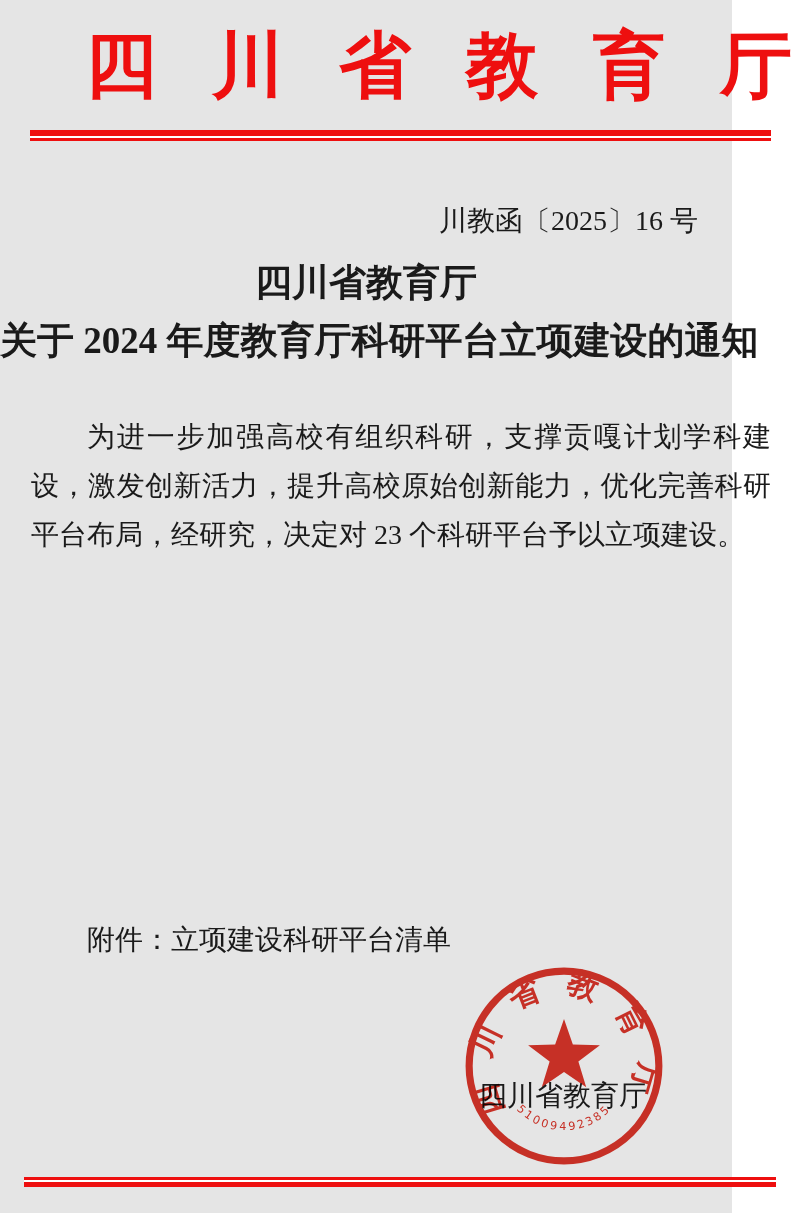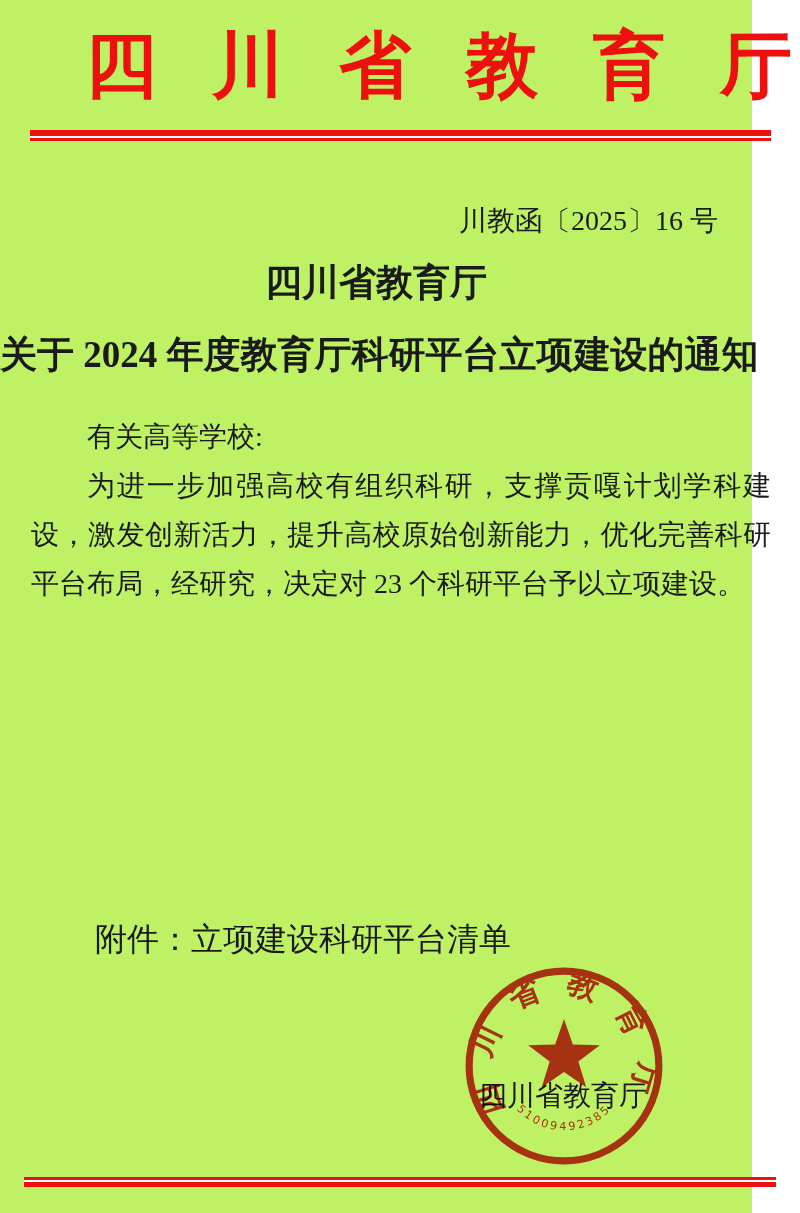--- a/index.html
+++ b/index.html
@@ -3,21 +3,21 @@
 <meta charset="utf-8">
 <style>
   html, body {
     margin: 0; padding: 0;
     width: 800px; height: 1213px;
     background: #ffffff;
     overflow: hidden;
     font-family: "Liberation Serif", "DejaVu Serif", serif;
     color: #1a1a1a;
   }
-  .page { position: relative; width: 732px; height: 1213px; background: #bef264; padding-left: 20px; }
+  .page { position: relative; width: 732px; height: 1213px; background: #e5e5e5; }
 
   
   .agency-title {
     position: absolute; left: 85px; top: 16px;
     font-size: 72px; line-height: 100px; font-weight: bold;
     color: #ee0f0f; letter-spacing: 55px; white-space: nowrap;
   }
   .rule-top {
     position: absolute; left: 30px; top: 130px; width: 741px; height: 11px;
     background: linear-gradient(to bottom, #ee0f0f 0 58%, #ffffff 58% 70%, #ee0f0f 70% 100%);
@@ -26,35 +26,35 @@
     position: absolute; top: 180px; right: 34px;
     font-size: 28px; line-height: 34px; white-space: nowrap; margin-top: 24px;
   }
 
   
   .title-line1 {
     position: absolute; left: 0; top: 261px; width: 100%;
     text-align: center; font-size: 37px; line-height: 44px; font-weight: bold;
   }
   .title-line2 {
-    position: absolute; left: 0; top: 330px; width: 100%;
+    position: absolute; left: 0; top: 316px; width: 100%;
     text-align: center; font-size: 37px; line-height: 50px; font-weight: bold;
     white-space: nowrap;
   }
 
   
   .body-text {
     position: absolute; left: 31px; top: 412px; width: 740px;
     font-size: 28px; line-height: 49px; text-align: justify;
   }
   .body-text p { margin: 0; text-indent: 2em; }
   .salutation { margin: 0; text-indent: 0; text-align: left; }
   .attachment {
     position: absolute; left: 31px; top: 915px; width: 740px;
-    font-size: 32px; line-height: 49px; text-indent: 2em;
+    font-size: 28px; line-height: 49px; text-indent: 2em;
   }
 
   
   .sig-agency {
     position: absolute; left: 448px; top: 1078px; width: 230px;
     text-align: center; font-size: 28px; line-height: 36px; white-space: nowrap;
   }
   .sig-date {
     position: absolute; left: 428px; top: 1120px; width: 280px;
     text-align: center; font-size: 28px; line-height: 36px; white-space: nowrap;
@@ -88,21 +88,20 @@
 
   <div class="rule-top"></div>
 
   <div class="doc-number">川教函〔2025〕16 号</div>
 
   <div class="title-line1">四川省教育厅</div>
 
   <div class="title-line2">关于 2024 年度教育厅科研平台立项建设的通知</div>
 
   <div class="body-text">
-    <p class="salutation">有关高等学校:</p>
     <p>为进一步加强高校有组织科研，支撑贡嘎计划学科建设，激发创新活力，提升高校原始创新能力，优化完善科研平台布局，经研究，决定对 23 个科研平台予以立项建设。</p>
   </div>
 
   <div class="attachment">附件：立项建设科研平台清单</div>
 
   <div class="sig-agency">四川省教育厅</div>
 
 
   <svg class="seal" viewBox="0 0 200 200">
     <defs>

